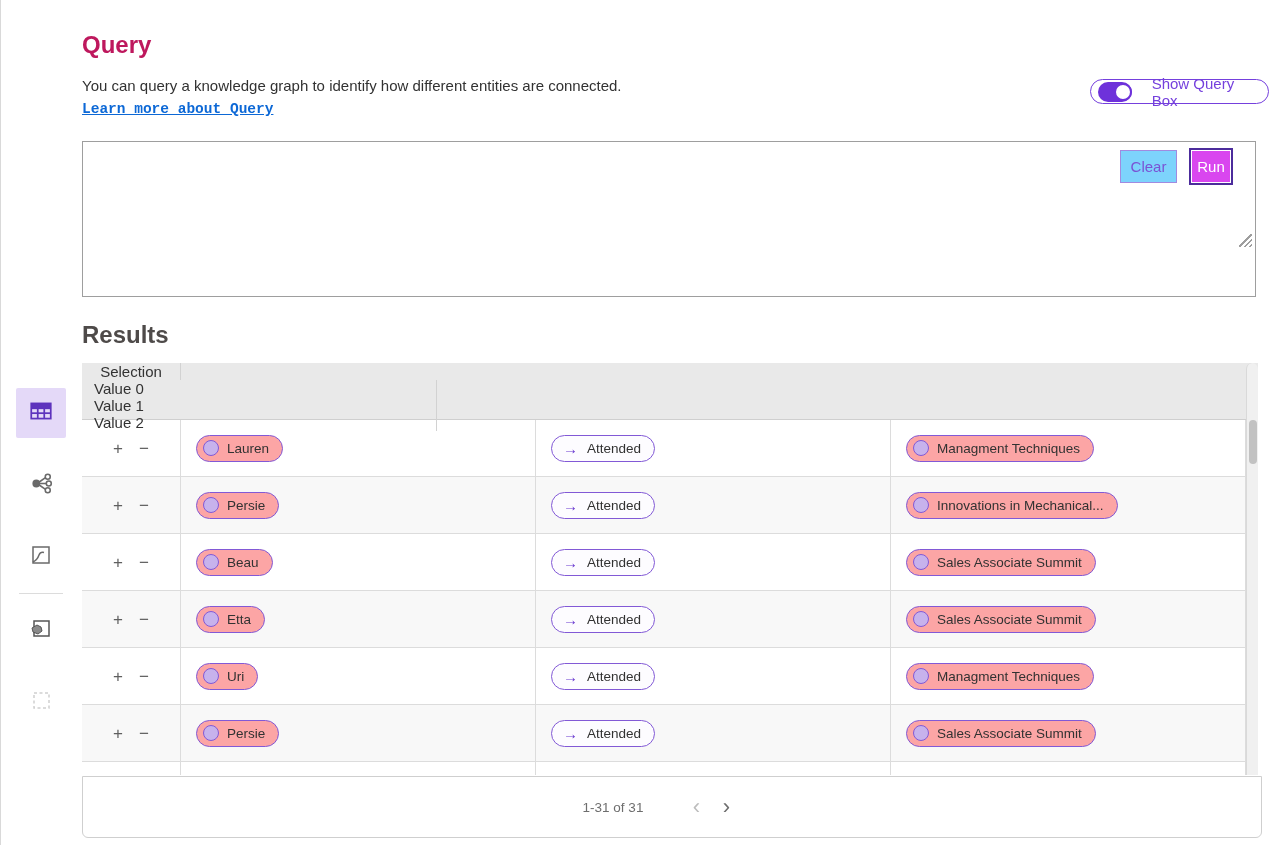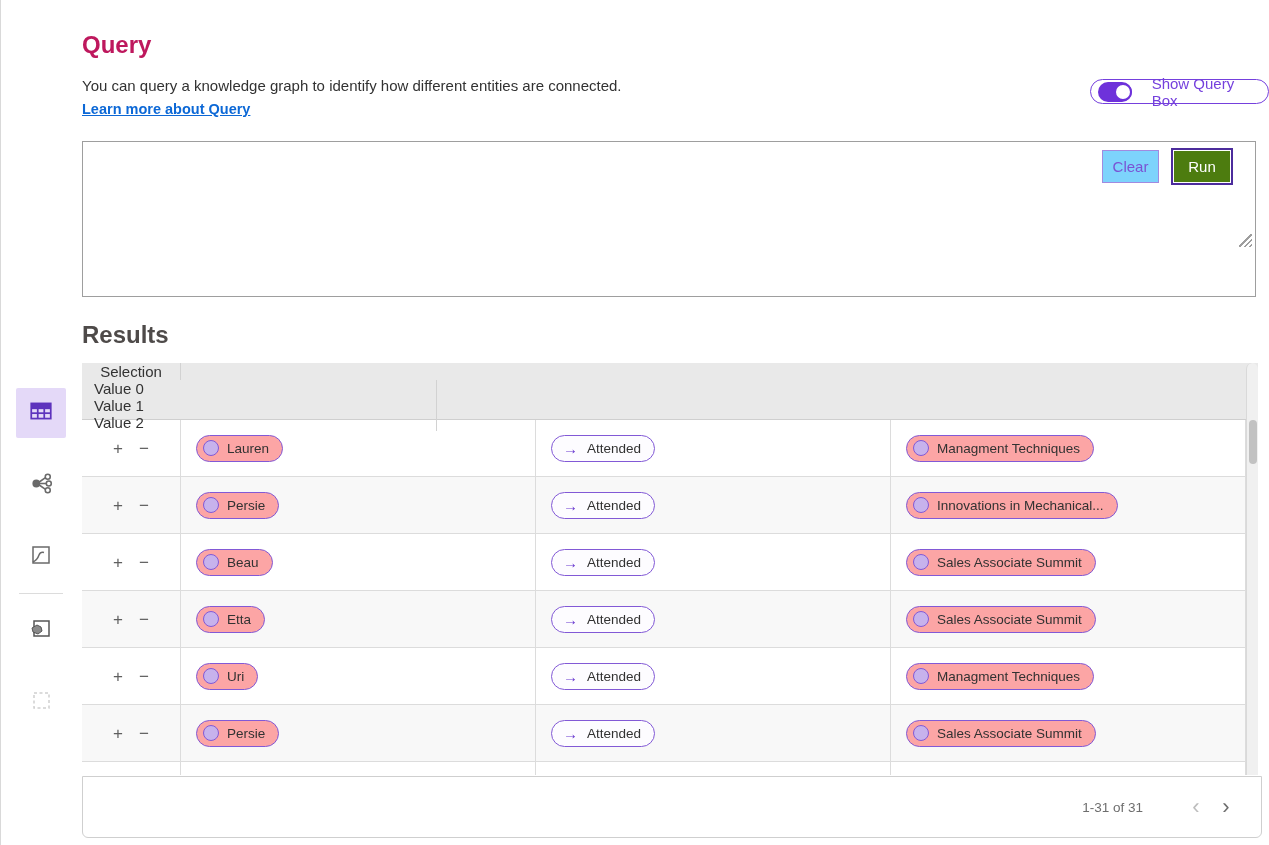--- a/index.html
+++ b/index.html
@@ -8,21 +8,21 @@
     font-family:"Liberation Sans", sans-serif;
     background:#ffffff; color:#323232;
     position:relative; overflow:hidden;
     border-left:1px solid #d9d9d9;
   }
   .abs { position:absolute; }
 
   
   .page-title { left:81px; top:31px; font-size:24px; font-weight:bold; color:#be185d; }
   .page-desc  { left:81px; top:77px; font-size:15px; color:#323232; }
-  .learn-link { left:81px; top:101px; font-size:14.5px; font-weight:bold; color:#0c68d6; text-decoration:underline; cursor:pointer; }
+  .learn-link { left:81px; top:101px; font-size:14.5px; font-weight:bold; color:#0c68d6; text-decoration:underline; cursor:pointer;font-family:Liberation Mono, monospace; }
 
   
   .toggle-pill {
     left:1089px; top:79px; height:25px;
     border:1px solid #7540dd; border-radius:18px;
     display:flex; align-items:center; gap:20px; padding:0 14px 0 7px;
     cursor:pointer; background:#fff;
   }
   .switch { width:37px; height:20px; background:#6e32da; border-radius:10px; position:relative; }
   .switch .knob {
@@ -39,21 +39,21 @@
     font-family:"Liberation Sans", sans-serif; font-size:15px; color:#323232; background:#fff;
   }
   .resize-handle {
     position:absolute; right:3px; top:92px; width:13px; height:13px; cursor:nwse-resize;
     background:
       linear-gradient(135deg, transparent 0 46%, #9e9e9e 46% 54%, transparent 54% 66%, #9e9e9e 66% 74%, transparent 74% 86%, #9e9e9e 86% 94%, transparent 94%);
   }
   .query-actions { height:49px; display:flex; align-items:center; justify-content:flex-end; gap:14px; padding-right:22px; }
   .btn { font-family:"Liberation Sans", sans-serif; font-size:15px; height:33px; cursor:pointer; }
   .btn-clear { width:57px; background:#7dd3fc; border:1px solid #a18ae0; color:#7a52d4; }
-  .btn-run   { width:58px; background:#4d7c0f; border:1px solid #ffffff; color:#fff;
+  .btn-run   { width:40px; background:#d946ef; border:1px solid #ffffff; color:#fff;
                box-shadow:0 0 0 2px #4c2c9c; margin-right:2px; }
 
   
   .results-title { left:81px; top:321px; font-size:24px; font-weight:bold; color:#4e4a49; }
 
   .table-wrap { left:81px; top:363px; width:1176px; height:412px; overflow:hidden; }
   .thead { display:flex; height:57px; background:#e9e9e9; border-bottom:1px solid #cfcfcf;flex-direction:column; }
   .th { font-size:15px; color:#323232; display:flex; align-items:center; border-right:1px solid #d2d2d2; }
   .th-sel { width:99px; justify-content:center; }
   .th-val { width:355px; padding-left:12px; }
@@ -80,21 +80,21 @@
   .rel-pill .arrow { color:#6a3ad0; font-size:15px; line-height:1; }
 
   
   .v-scroll { left:1245px; top:363px; width:12px; height:412px; background:#f0f0f0; border-left:1px solid #d9d9d9; border-radius:6px 6px 0 0; }
   .v-thumb { position:absolute; left:2px; top:57px; width:8px; height:44px; background:#c2c2c2; border-radius:4px; cursor:pointer; }
 
   
   .results-footer {
     left:81px; top:776px; width:1180px; height:62px; background:#fff;
     border:1px solid #cfcfcf; border-radius:0 0 6px 6px;
-    display:flex; align-items:center; justify-content:flex-end; gap:0; padding-right:20px;
+    display:flex; align-items:center; justify-content:center; gap:0; padding-right:20px;
   }
   .page-range { font-size:13.5px; color:#6e6e6e; margin-right:38px; }
   .chev { font-size:22px; line-height:1; cursor:pointer; width:30px; text-align:center; }
   .chev-prev { color:#bdbdbd; }
   .chev-next { color:#6e6e6e; }
 
   
   .sidebar { left:15px; top:388px; width:50px; display:flex; flex-direction:column; align-items:center; }
   .side-btn { width:50px; height:50px; display:flex; align-items:center; justify-content:center; cursor:pointer; }
   .side-btn.active { background:#e4d9f8; border-radius:2px; }

